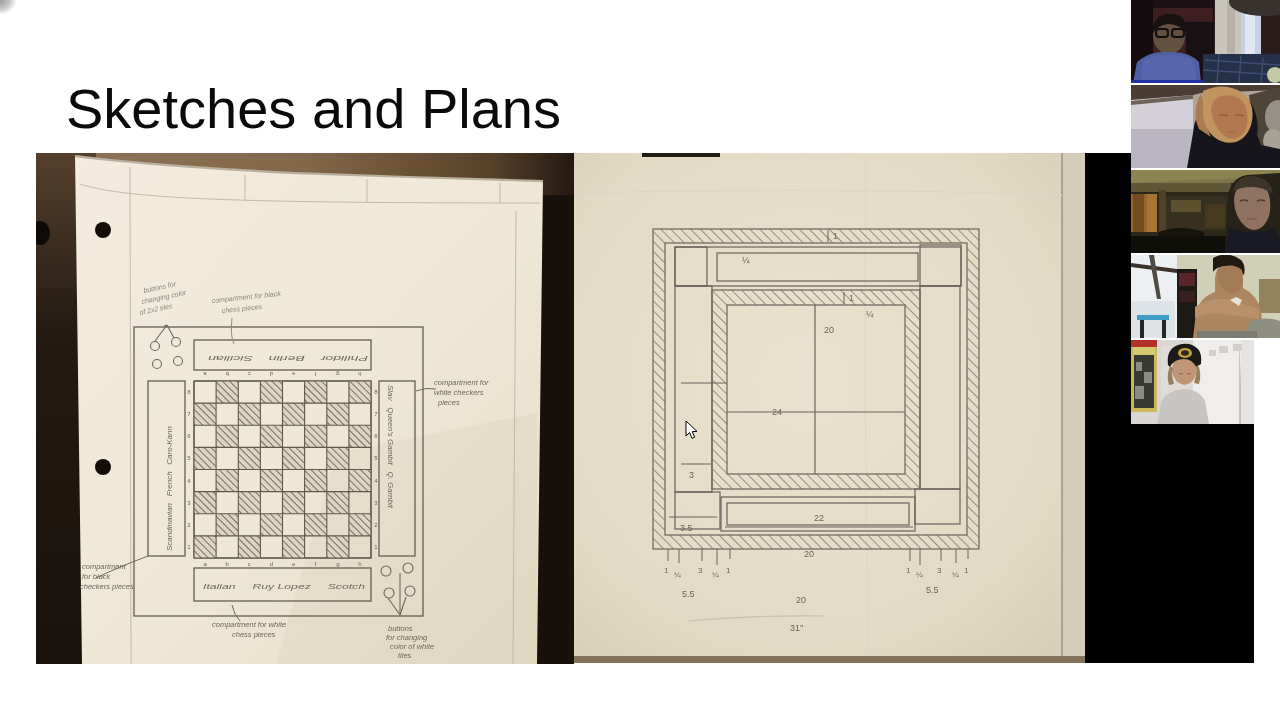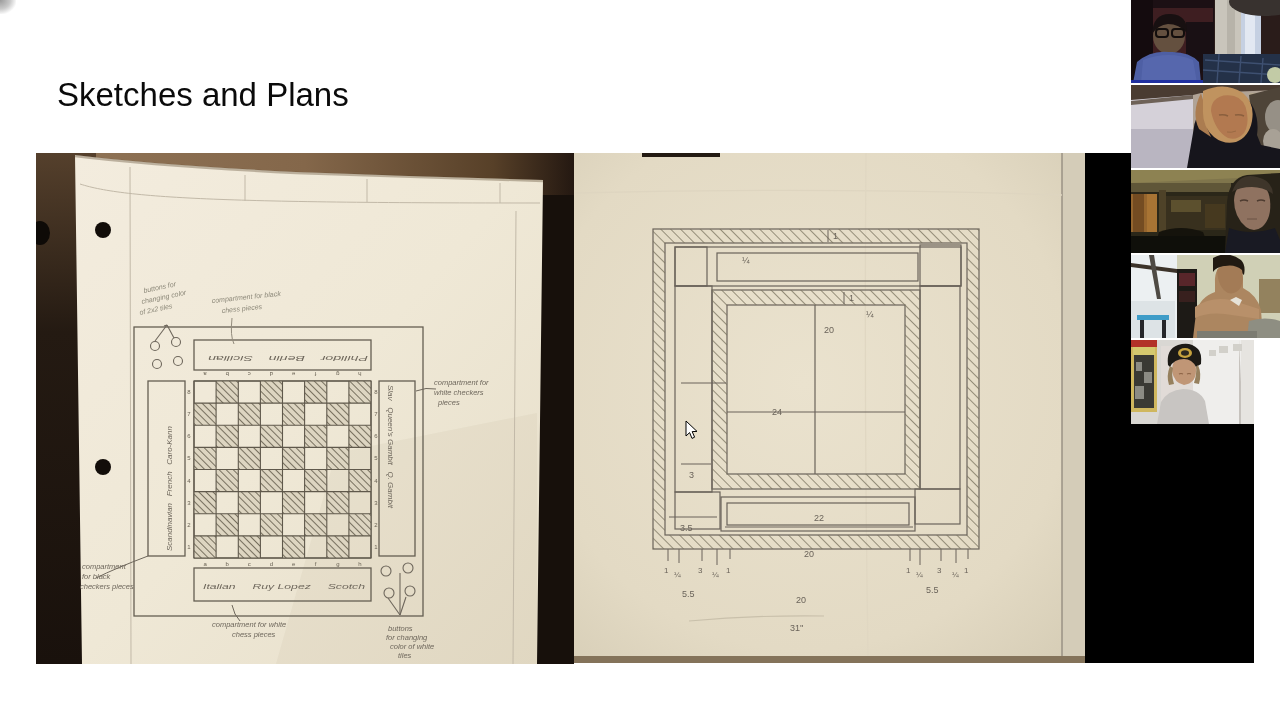--- a/index.html
+++ b/index.html
@@ -1,19 +1,19 @@
 <!DOCTYPE html>
 <html><head>
 <meta charset="utf-8">
 <style>
   html,body{margin:0;padding:0;}
   body{width:1280px;height:720px;overflow:hidden;background:#ffffff;
        font-family:"Liberation Sans", sans-serif;position:relative;}
   .abs{position:absolute;}
-  #title{left:57px;top:76px;font-size:33px;color:#0a0a0a;letter-spacing:0;}
+  #title{left:66px;top:76px;font-size:56px;color:#0a0a0a;letter-spacing:0;}
 </style>
 </head>
 <body>
 
   <div class="abs" style="left:0;top:0;width:16px;height:14px;background:radial-gradient(ellipse at 0% 0%, #9a9a9a 0%, #c9c9c9 45%, #ffffff 75%);"></div>
 
   <div class="abs" id="title">Sketches and Plans</div>
 
   <div class="abs" style="left:1085px;top:153px;width:169px;height:510px;background:#000;"></div>
 

